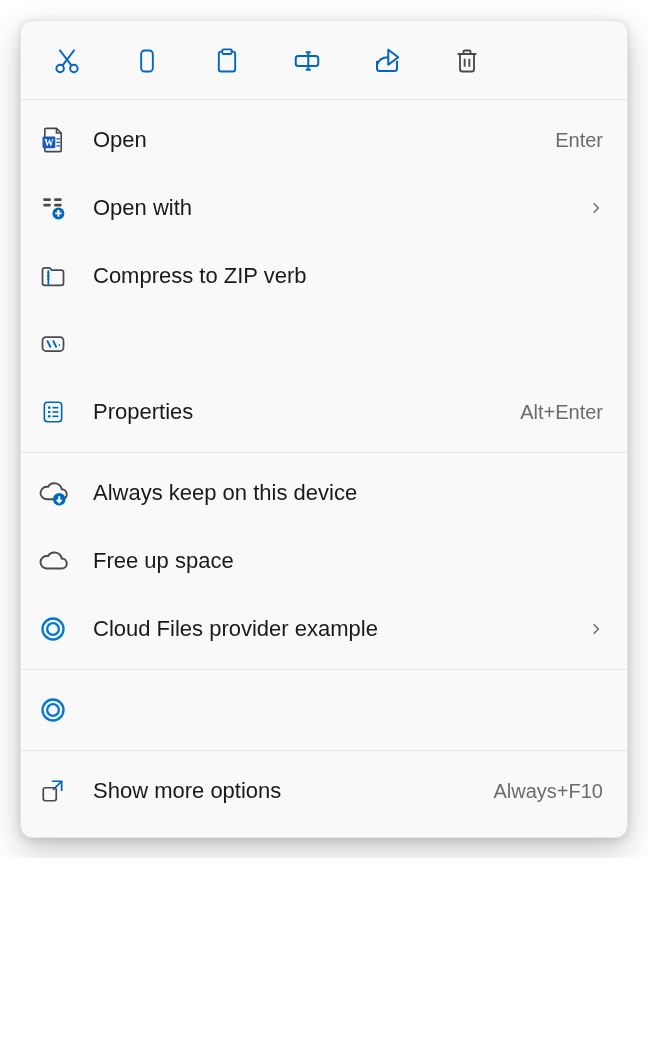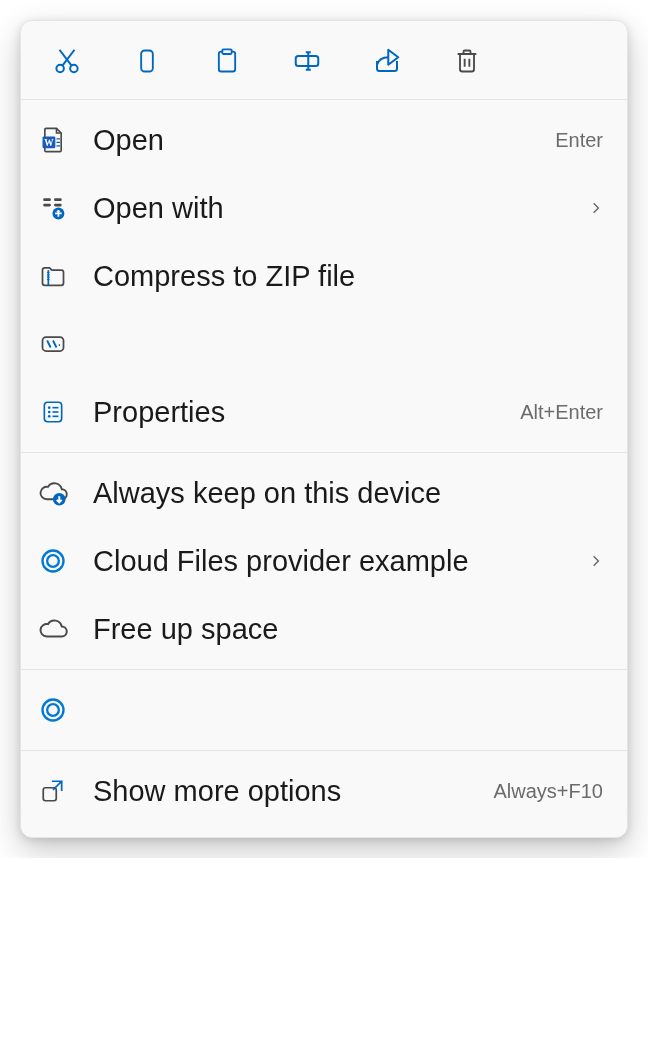--- a/index.html
+++ b/index.html
@@ -53,21 +53,21 @@
     width: 32px;
     height: 32px;
     flex: 0 0 32px;
     display: flex;
     align-items: center;
     justify-content: center;
     margin-right: 24px;
   }
   .menu-label {
     flex: 1;
-    font-size: 29px;
+    font-size: 22px;
     color: #1a1a1a;
     font-weight: 400;
   }
   .shortcut {
     font-size: 20px;
     color: #6b6b6b;
     text-align: right;
   }
   .chevron {
     color: #6b6b6b;
@@ -165,21 +165,21 @@
     </div>
 
     <div class="menu-item">
       <span class="menu-icon">
         <svg width="28" height="28" viewBox="0 0 24 24" fill="none" stroke="#4a4a4a" stroke-width="1.5">
           <path d="M3 7 a2 2 0 0 1 2-2 h4 l2 2 h8 a2 2 0 0 1 2 2 v9 a2 2 0 0 1-2 2 H5 a2 2 0 0 1-2-2 Z"></path>
           <line x1="8" y1="7" x2="8" y2="20" stroke="#0067c0"></line>
           <path d="M7 9 h2 M7 11 h2 M7 13 h2 M7 15 h2" stroke="#0067c0" stroke-width="1"></path>
         </svg>
       </span>
-      <span class="menu-label">Compress to ZIP file</span>
+      <span class="menu-label">Compress to ZIP verb</span>
     </div>
 
     <div class="menu-item">
       <span class="menu-icon">
         <svg width="28" height="28" viewBox="0 0 24 24" fill="none" stroke="#4a4a4a" stroke-width="1.5">
           <rect x="3" y="6" width="18" height="12" rx="3"></rect>
           <path d="M7 9 l3 6 M12 9 l3 6 M17 13 h1" stroke="#0067c0" stroke-width="1.6"></path>
         </svg>
       </span>
     </div>
@@ -212,42 +212,42 @@
           <path d="M7 17 a5 5 0 1 1 1-9.9 A6 6 0 0 1 19 9 a4 4 0 0 1 0 8 Z" stroke="#4a4a4a" stroke-width="1.5"></path>
           <circle cx="17" cy="17" r="5" fill="#0067c0"></circle>
           <path d="M17 14.5 v5 M15 17.5 l2 2 2-2" stroke="#fff" stroke-width="1.6" fill="none"></path>
         </svg>
       </span>
       <span class="menu-label">Always keep on this device</span>
     </div>
 
     <div class="menu-item">
       <span class="menu-icon">
+        <svg width="30" height="30" viewBox="0 0 24 24" fill="none" stroke="#4a4a4a" stroke-width="1.6">
+          <path d="M7 18 a5 5 0 1 1 1-9.9 A6 6 0 0 1 19 10 a4 4 0 0 1 0 8 Z"></path>
+        </svg>
+      </span>
+      <span class="menu-label">Free up space</span>
+    </div>
+
+    <div class="menu-item">
+      <span class="menu-icon">
         <svg width="28" height="28" viewBox="0 0 24 24" fill="none" stroke="#0078d4" stroke-width="2">
           <circle cx="12" cy="12" r="9"></circle>
           <circle cx="12" cy="12" r="5"></circle>
         </svg>
       </span>
       <span class="menu-label">Cloud Files provider example</span>
       <span class="chevron">
         <svg width="14" height="14" viewBox="0 0 24 24" fill="none" stroke="#6b6b6b" stroke-width="2.5">
             <path d="M8 4 l8 8 -8 8"></path>
           </svg>
       </span>
     </div>
 
-    <div class="menu-item">
-      <span class="menu-icon">
-        <svg width="30" height="30" viewBox="0 0 24 24" fill="none" stroke="#4a4a4a" stroke-width="1.6">
-          <path d="M7 18 a5 5 0 1 1 1-9.9 A6 6 0 0 1 19 10 a4 4 0 0 1 0 8 Z"></path>
-        </svg>
-      </span>
-      <span class="menu-label">Free up space</span>
-    </div>
-
   </div>
 
   <div class="divider"></div>
 
   <div class="menu-section">
 
     <div class="menu-item">
       <span class="menu-icon">
         <svg width="28" height="28" viewBox="0 0 24 24" fill="none" stroke="#0078d4" stroke-width="2">
           <circle cx="12" cy="12" r="9"></circle>

